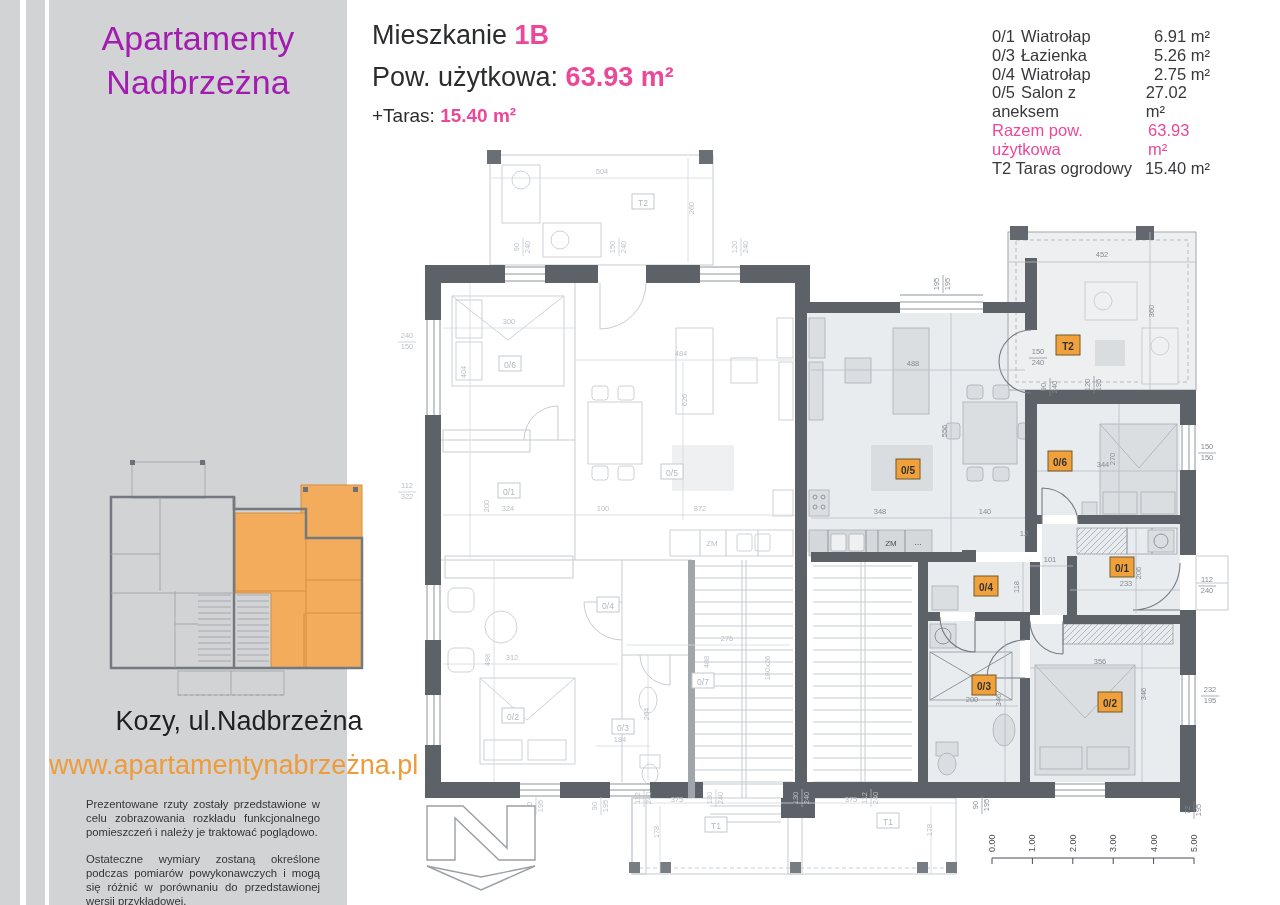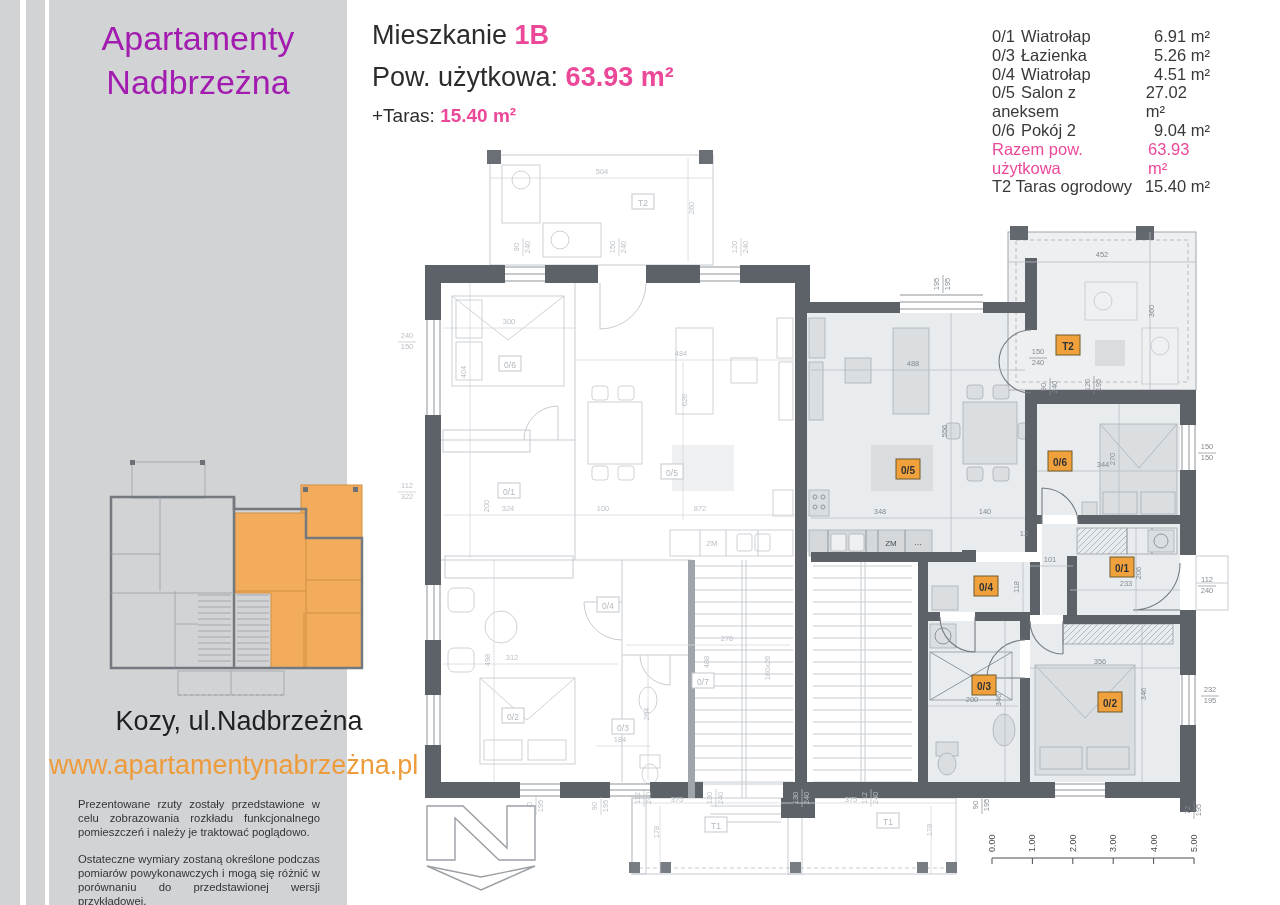--- a/index.html
+++ b/index.html
@@ -10,21 +10,21 @@
   .stripe2{position:absolute;left:26px;top:0;width:19px;height:905px;background:#d2d3d5;}
   .sidebar{position:absolute;left:49px;top:0;width:298px;height:905px;background:#d2d3d5;}
   .sb-title{position:absolute;left:0;top:16px;width:298px;text-align:center;
             font-size:34px;line-height:44px;color:#a21caf;}
   .sb-location{position:absolute;left:0;top:706px;width:298px;text-align:center;
                font-size:27px;color:#1f2022;padding-left:41px;}
   .sb-site{position:absolute;left:0;top:750px;width:298px;text-align:center;
            font-size:27px;color:#EE9C3B;}
   .sb-disc{position:absolute;left:29px;top:797px;width:242px;font-size:11.3px;line-height:14.2px;
            text-align:justify;color:#333437;}
-  .sb-disc p{margin:0 0 12px 0;}
+  .sb-disc p{margin:0 0 12px 8px;}
   .mini-plan{position:absolute;left:54px;top:460px;}
   
   .hdr{position:absolute;left:372px;top:20px;font-size:27px;color:#2b2c2e;}
   .hdr .ln{margin-bottom:11px;}
   .hdr .v{color:#ec4899;font-weight:bold;}
   .hdr .taras{font-size:19px;margin-top:12px;}
   
   .rt{position:absolute;left:952px;top:27px;width:258px;font-size:16.5px;color:#38393b;}
   .rt .row{display:flex;justify-content:space-between;line-height:18.8px;margin-left:40px;}
   .rt .nm .no{margin-right:6px;}
@@ -127,29 +127,25 @@
     <div class="row">
         <span class="nm"><span class="no">0/1</span><span>Wiatrołap</span></span>
         <span>6.91 m²</span>
       </div>
     <div class="row">
         <span class="nm"><span class="no">0/3</span><span>Łazienka</span></span>
         <span>5.26 m²</span>
       </div>
     <div class="row">
         <span class="nm"><span class="no">0/4</span><span>Wiatrołap</span></span>
-        <span>4.51 m²</span>
+        <span>2.75 m²</span>
       </div>
     <div class="row">
         <span class="nm"><span class="no">0/5</span><span>Salon z aneksem</span></span>
         <span>27.02 m²</span>
-      </div>
-    <div class="row">
-        <span class="nm"><span class="no">0/6</span><span>Pokój 2</span></span>
-        <span>9.04 m²</span>
       </div>
     <div class="row sum">
         <span class="nm">Razem pow. użytkowa</span>
         <span>63.93 m²</span>
       </div>
     <div class="row">
         <span class="nm">T2 Taras ogrodowy</span>
         <span>15.40 m²</span>
       </div>
   </div>

